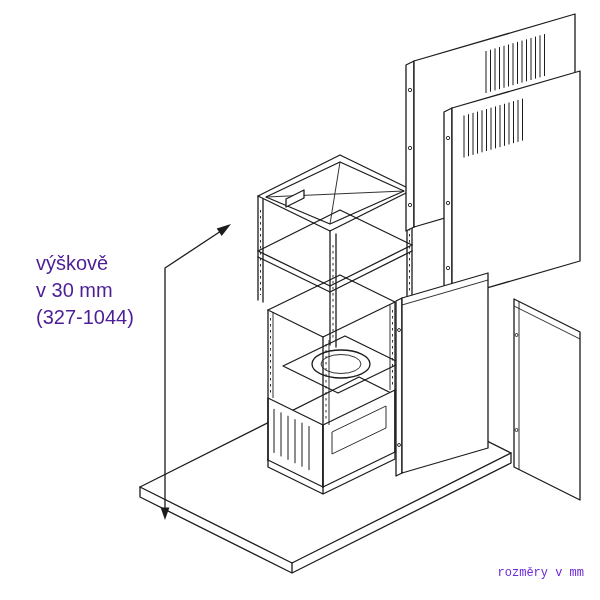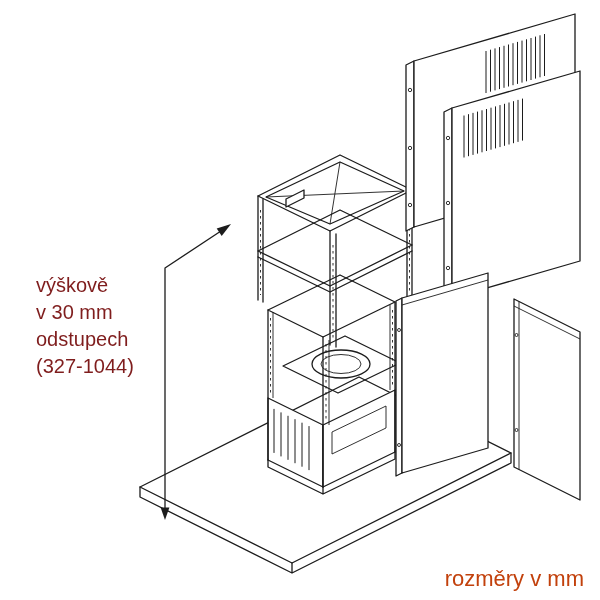--- a/index.html
+++ b/index.html
@@ -1,21 +1,21 @@
 <!DOCTYPE html>
 <html><head>
 <meta charset="utf-8">
 <style>
   html,body{margin:0;padding:0;background:#ffffff;}
   .stage{position:relative;width:600px;height:600px;background:#ffffff;overflow:hidden;
          font-family:"Liberation Sans",sans-serif;color:#000;}
   .stage svg{position:absolute;left:0;top:0;}
-  .annotation{position:absolute;left:36px;top:272px;font-size:20px;line-height:27px;
-              color:#7f1d1d;white-space:nowrap;}
-  .footer-label{position:absolute;right:16px;top:566px;font-size:22px;color:#c2410c;}
+  .annotation{position:absolute;left:36px;top:250px;font-size:20px;line-height:27px;
+              color:#4c1d95;white-space:nowrap;}
+  .footer-label{position:absolute;right:16px;top:566px;font-size:12px;color:#6d28d9;font-family:Liberation Mono, monospace;}
 
   .line{fill:none;stroke:#1c1c1c;stroke-width:1.3;stroke-linejoin:round;stroke-linecap:round;}
   .thin{fill:none;stroke:#1c1c1c;stroke-width:0.9;stroke-linejoin:round;}
   .face{fill:#ffffff;stroke:#1c1c1c;stroke-width:1.3;stroke-linejoin:round;}
   .dash{fill:none;stroke:#1c1c1c;stroke-width:0.9;stroke-dasharray:2.5,3.5;}
   .fillshape{fill:#1c1c1c;stroke:none;}
   .slotgrp path{fill:none;stroke:#1c1c1c;stroke-width:1;}
   .hole{fill:none;stroke:#1c1c1c;stroke-width:0.9;}
 </style>
 </head>
@@ -102,18 +102,17 @@
     <g>
       <path class="line" d="M224,229 L165,268 L165,508"></path>
       <polygon class="fillshape" points="231,224 221.7,235.9 216.7,228.5"></polygon>
       <polygon class="fillshape" points="165,520 160.6,507.5 169.4,507.5"></polygon>
     </g>
   </svg>
 
   <div class="annotation">
     <div>výškově</div>
     <div>v 30 mm</div>
-    <div>odstupech</div>
     <div>(327-1044)</div>
   </div>
 
   <div class="footer-label">rozměry v mm</div>
 </div>
 
 </body></html>

